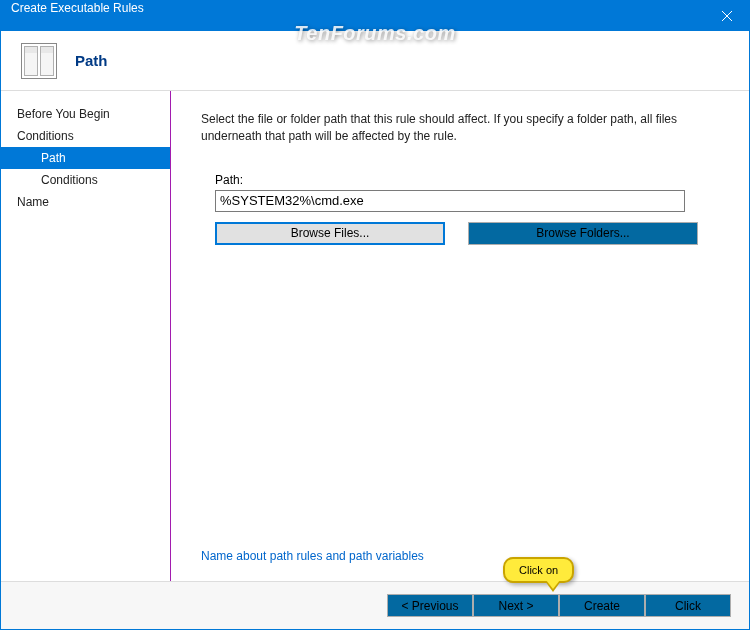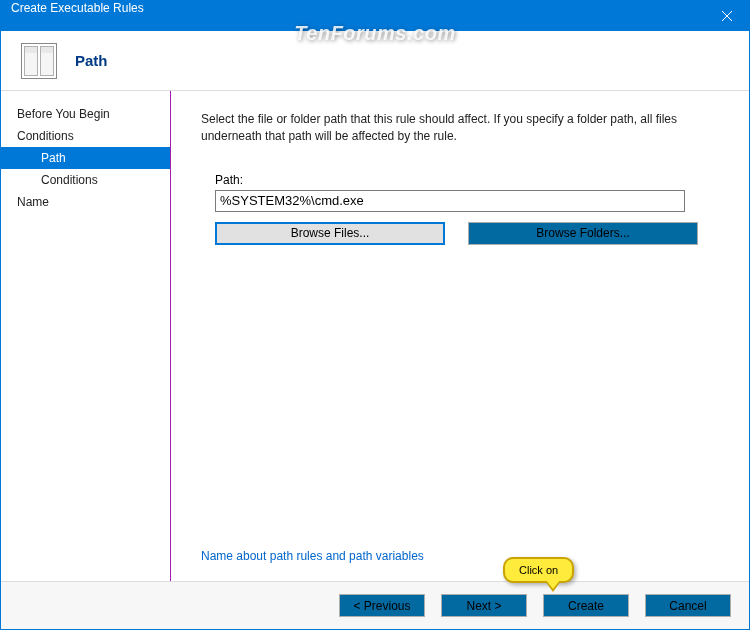--- a/index.html
+++ b/index.html
@@ -143,21 +143,21 @@
       margin-bottom: 8px;
       cursor: default;
     }
     .footer {
       height: 48px;
       border-top: 1px solid #ddd;
       background: #f7f7f7;
       display: flex;
       align-items: center;
       justify-content: flex-end;
-      gap: 16px;
+      gap: 0;
       padding-right: 18px;
     }
     .footer .btn { width: 86px; }
     .callout {
       position: absolute;
       left: 503px;
       top: 557px;
       background: #ffeb3b;
       border: 2px solid #c9a400;
       border-radius: 10px;
@@ -249,19 +249,19 @@
       </div>
 
       <div class="more-link">Name about path rules and path variables</div>
     </div>
   </div>
 
   <div class="footer">
     <button class="btn">&lt; Previous</button>
     <button class="btn">Next &gt;</button>
     <button class="btn">Create</button>
-    <button class="btn">Cancel</button>
+    <button class="btn">Click</button>
   </div>
 
 </div>
 
 <div class="callout">Click on</div>
 <div class="watermark">TenForums.com</div>
 
 </body></html>

